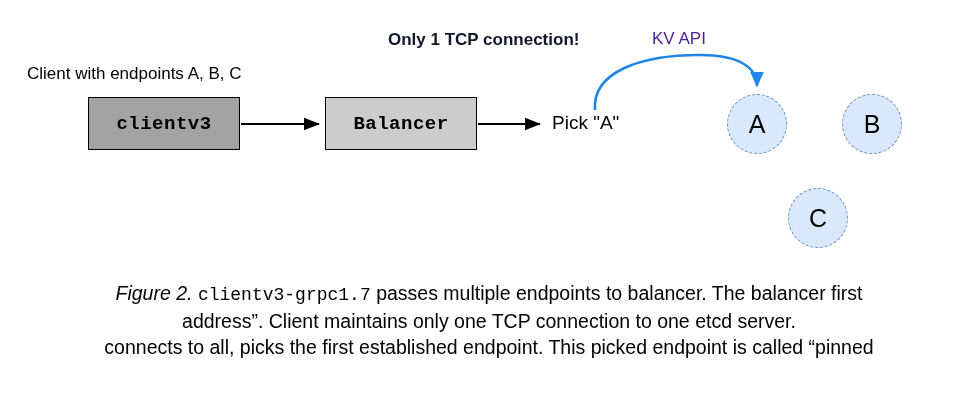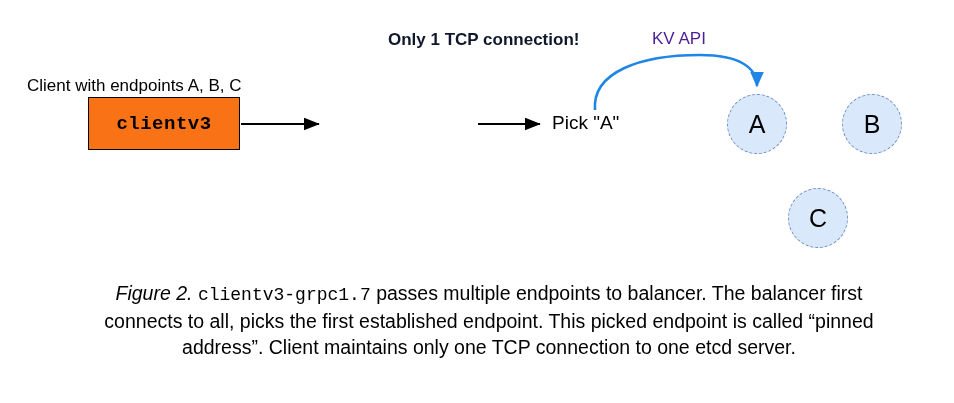--- a/index.html
+++ b/index.html
@@ -55,21 +55,21 @@
     border: 1.6px solid #000000;
     display: flex;
     align-items: center;
     justify-content: center;
     font-family: "Liberation Mono", monospace;
     font-weight: bold;
     font-size: 19px;
     letter-spacing: 0.5px;
     color: #000000;
   }
-  .box-white { background: #f97316; }
+  .box-white { background: #a3a3a3; }
   .box-gray  { background: #cccccc; }
 
   .node-circle {
     box-sizing: border-box;
     border-radius: 50%;
     border: 1.8px dashed #6c8ebf;
     background: #dae8fc;
     display: flex;
     align-items: center;
     justify-content: center;
@@ -101,30 +101,33 @@
   }
   #caption .fig-num { font-style: italic; font-weight: normal; }
   #caption .mono { font-family: "Liberation Mono", monospace; font-size: 18px; }
   #caption .cap-line { display: block; padding-left: 24px; }
 </style>
 </head>
 <body>
 
 <div id="diagram">
 
-  <div class="abs label-plain" style="left:27px; top:64px;margin-top:12px;">Client with endpoints A, B, C</div>
+  <div class="abs label-plain" style="left:27px; top:64px;">Client with endpoints A, B, C</div>
 
   <div class="abs note-red" style="left:388px; top:30px;">Only 1 TCP connection!</div>
 
   <div class="abs note-gray" style="left:652px; top:29px;">KV API</div>
 
   <div class="abs box box-white" style="left:88px; top:97px; width:152px; height:53px;">
     <span>clientv3</span>
   </div>
 
+  <div class="abs box box-gray" style="left:325px; top:97px; width:152px; height:53px;">
+    <span>Balancer</span>
+  </div>
 
   <div class="abs label-plain" style="left:552px; top:113px; font-size:19px;">Pick "A"</div>
 
   <div class="abs node-circle" style="left:727px; top:94px; width:60px; height:60px;">
     <span>A</span>
   </div>
 
   <div class="abs node-circle" style="left:842px; top:94px; width:60px; height:60px;">
     <span>B</span>
   </div>
@@ -146,15 +149,15 @@
     <line x1="241" y1="124" x2="319" y2="124" stroke="#000000" stroke-width="2" marker-end="url(#ah-black)"></line>
 
     <line x1="478" y1="124" x2="540" y2="124" stroke="#000000" stroke-width="2" marker-end="url(#ah-black)"></line>
 
     <path d="M595,110 C592,72 640,55 700,55 C740,55 757,68 757,86" fill="none" stroke="#1f86e8" stroke-width="2.6" marker-end="url(#ah-blue)"></path>
   </svg>
 </div>
 
 <div id="caption">
   <span class="cap-line"><span class="fig-num">Figure 2.</span> <span class="mono">clientv3-grpc1.7</span><span> passes multiple endpoints to balancer. The balancer first</span></span>
+  <span class="cap-line">address”. Client maintains only one TCP connection to one etcd server.</span>
   <span class="cap-line">connects to all, picks the first established endpoint. This picked endpoint is called “pinned</span>
-  <span class="cap-line">address”. Client maintains only one TCP connection to one etcd server.</span>
 </div>
 
 </body></html>

